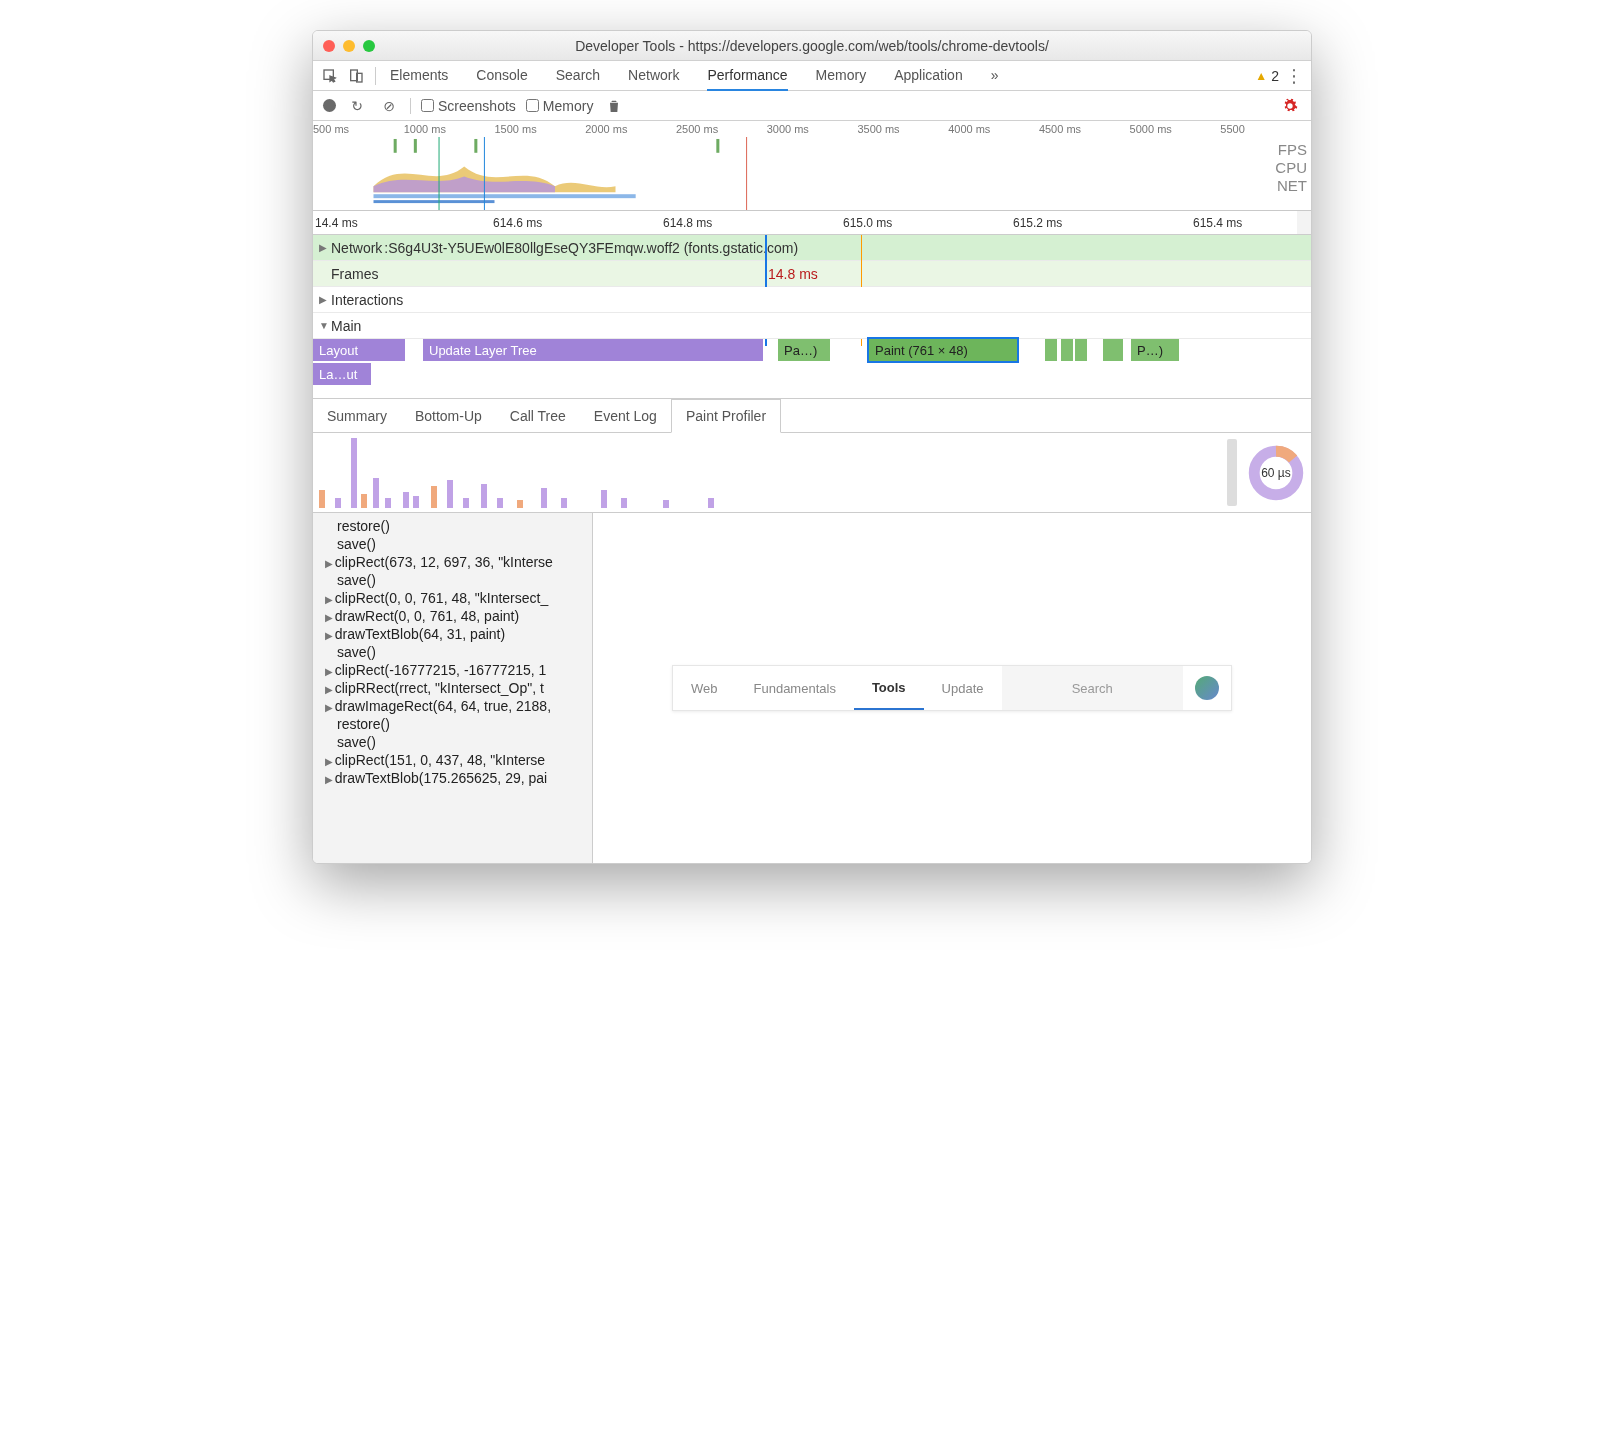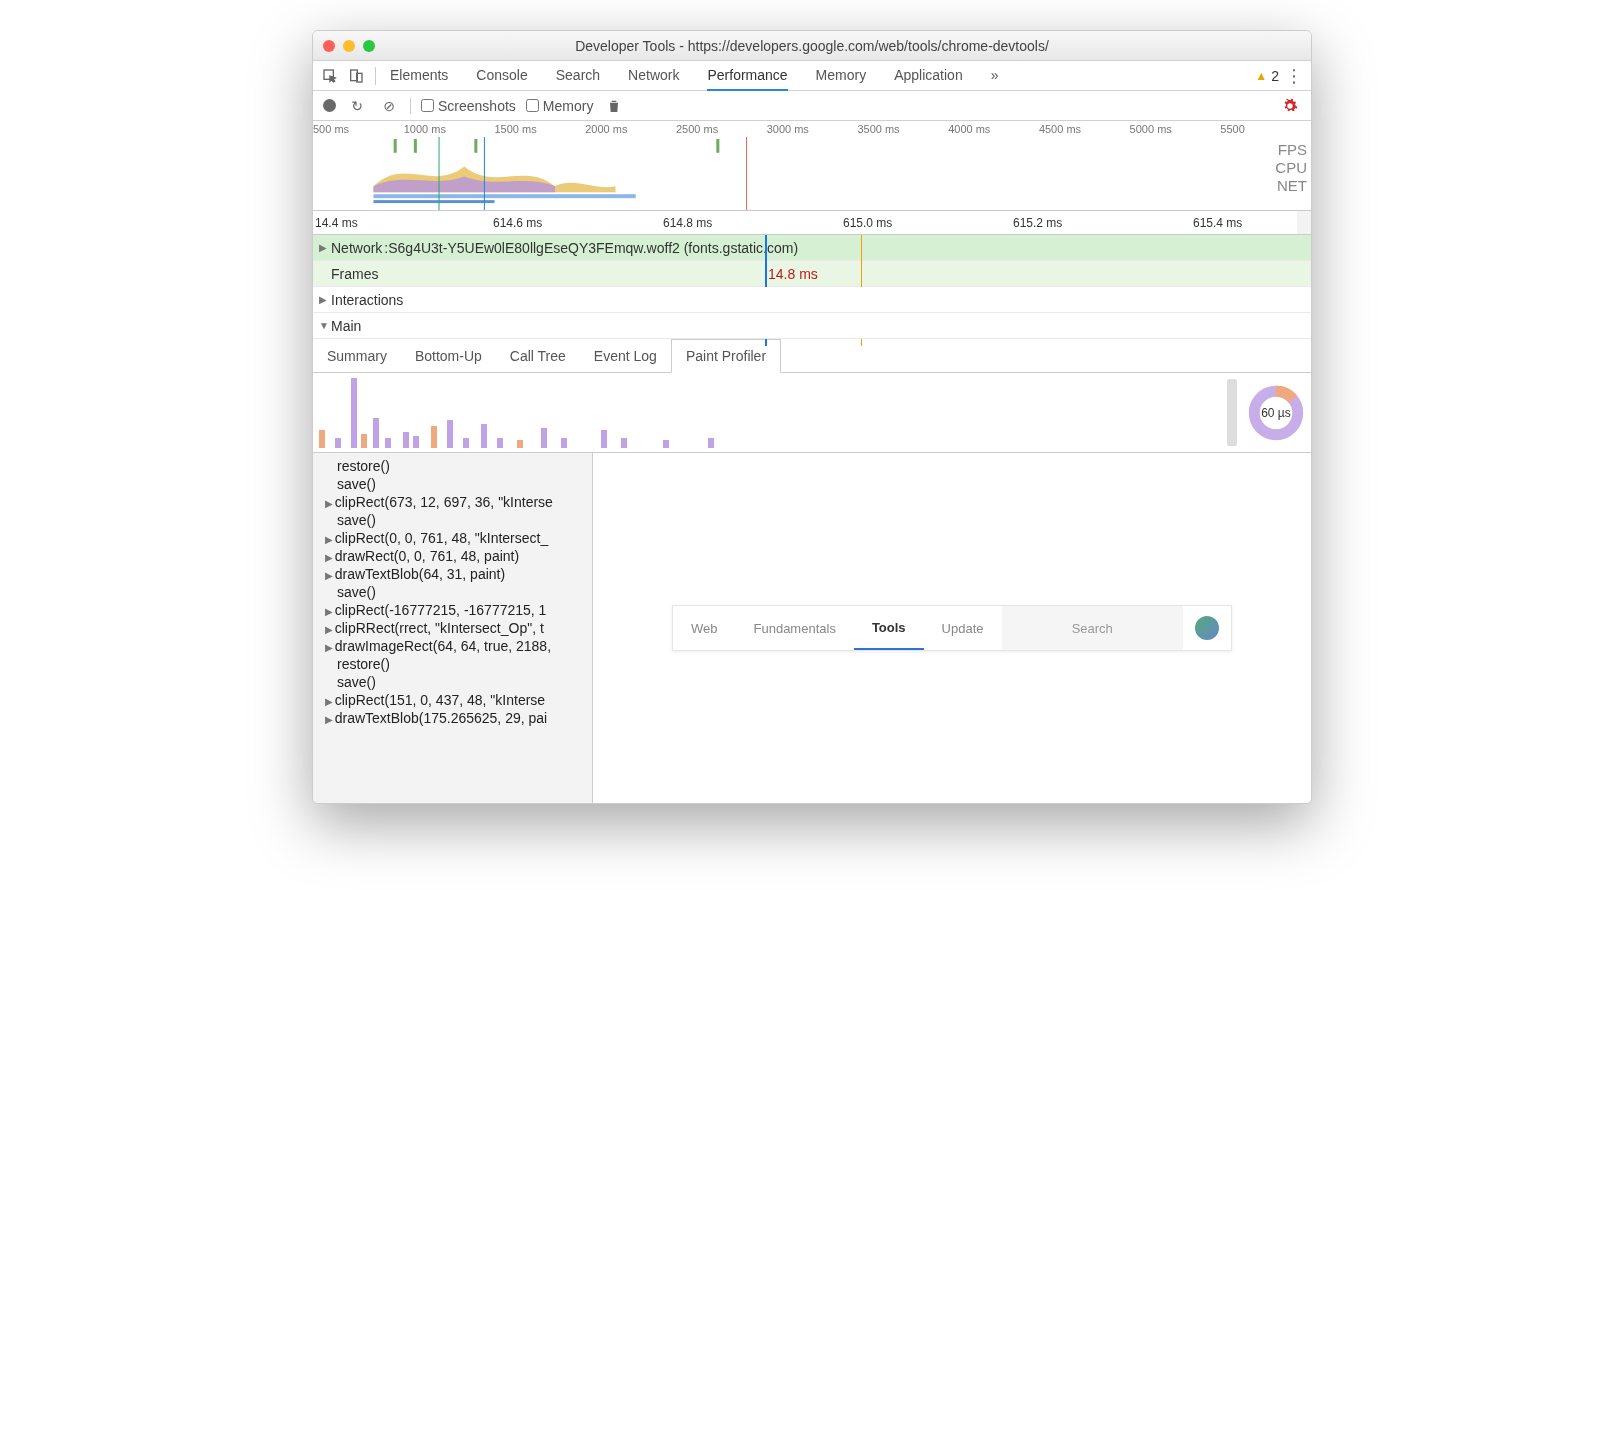--- a/index.html
+++ b/index.html
@@ -207,20 +207,32 @@
       <div class="vline blue" style="left:452px;top:-26px"></div>
       <div class="vline orange" style="left:548px;top:-26px"></div>
     </div>
     <div class="track-row">
       <span class="arrow">▶</span>
       <span>Interactions</span>
     </div>
     <div class="track-row">
       <span class="arrow">▼</span>
       <span>Main</span>
+    </div>
+    <div class="flame">
+      <div class="ev purple" style="left:0;top:0;width:92px">Layout</div>
+      <div class="ev purple" style="left:110px;top:0;width:340px">Update Layer Tree</div>
+      <div class="ev green" style="left:465px;top:0;width:52px">Pa…)</div>
+      <div class="ev green2" style="left:556px;top:0;width:148px;outline:2px solid #1876e5">Paint (761 × 48)</div>
+      <div class="ev green" style="left:732px;top:0;width:12px"></div>
+      <div class="ev green" style="left:748px;top:0;width:10px"></div>
+      <div class="ev green" style="left:762px;top:0;width:10px"></div>
+      <div class="ev green" style="left:790px;top:0;width:20px"></div>
+      <div class="ev green" style="left:818px;top:0;width:48px">P…)</div>
+      <div class="ev purple" style="left:0;top:24px;width:58px">La…ut</div>
     </div>
   </div>
 
   <div class="subtabs">
     <div class="subtab">Summary</div>
     <div class="subtab">Bottom-Up</div>
     <div class="subtab">Call Tree</div>
     <div class="subtab">Event Log</div>
     <div class="subtab active">Paint Profiler</div>
   </div>

